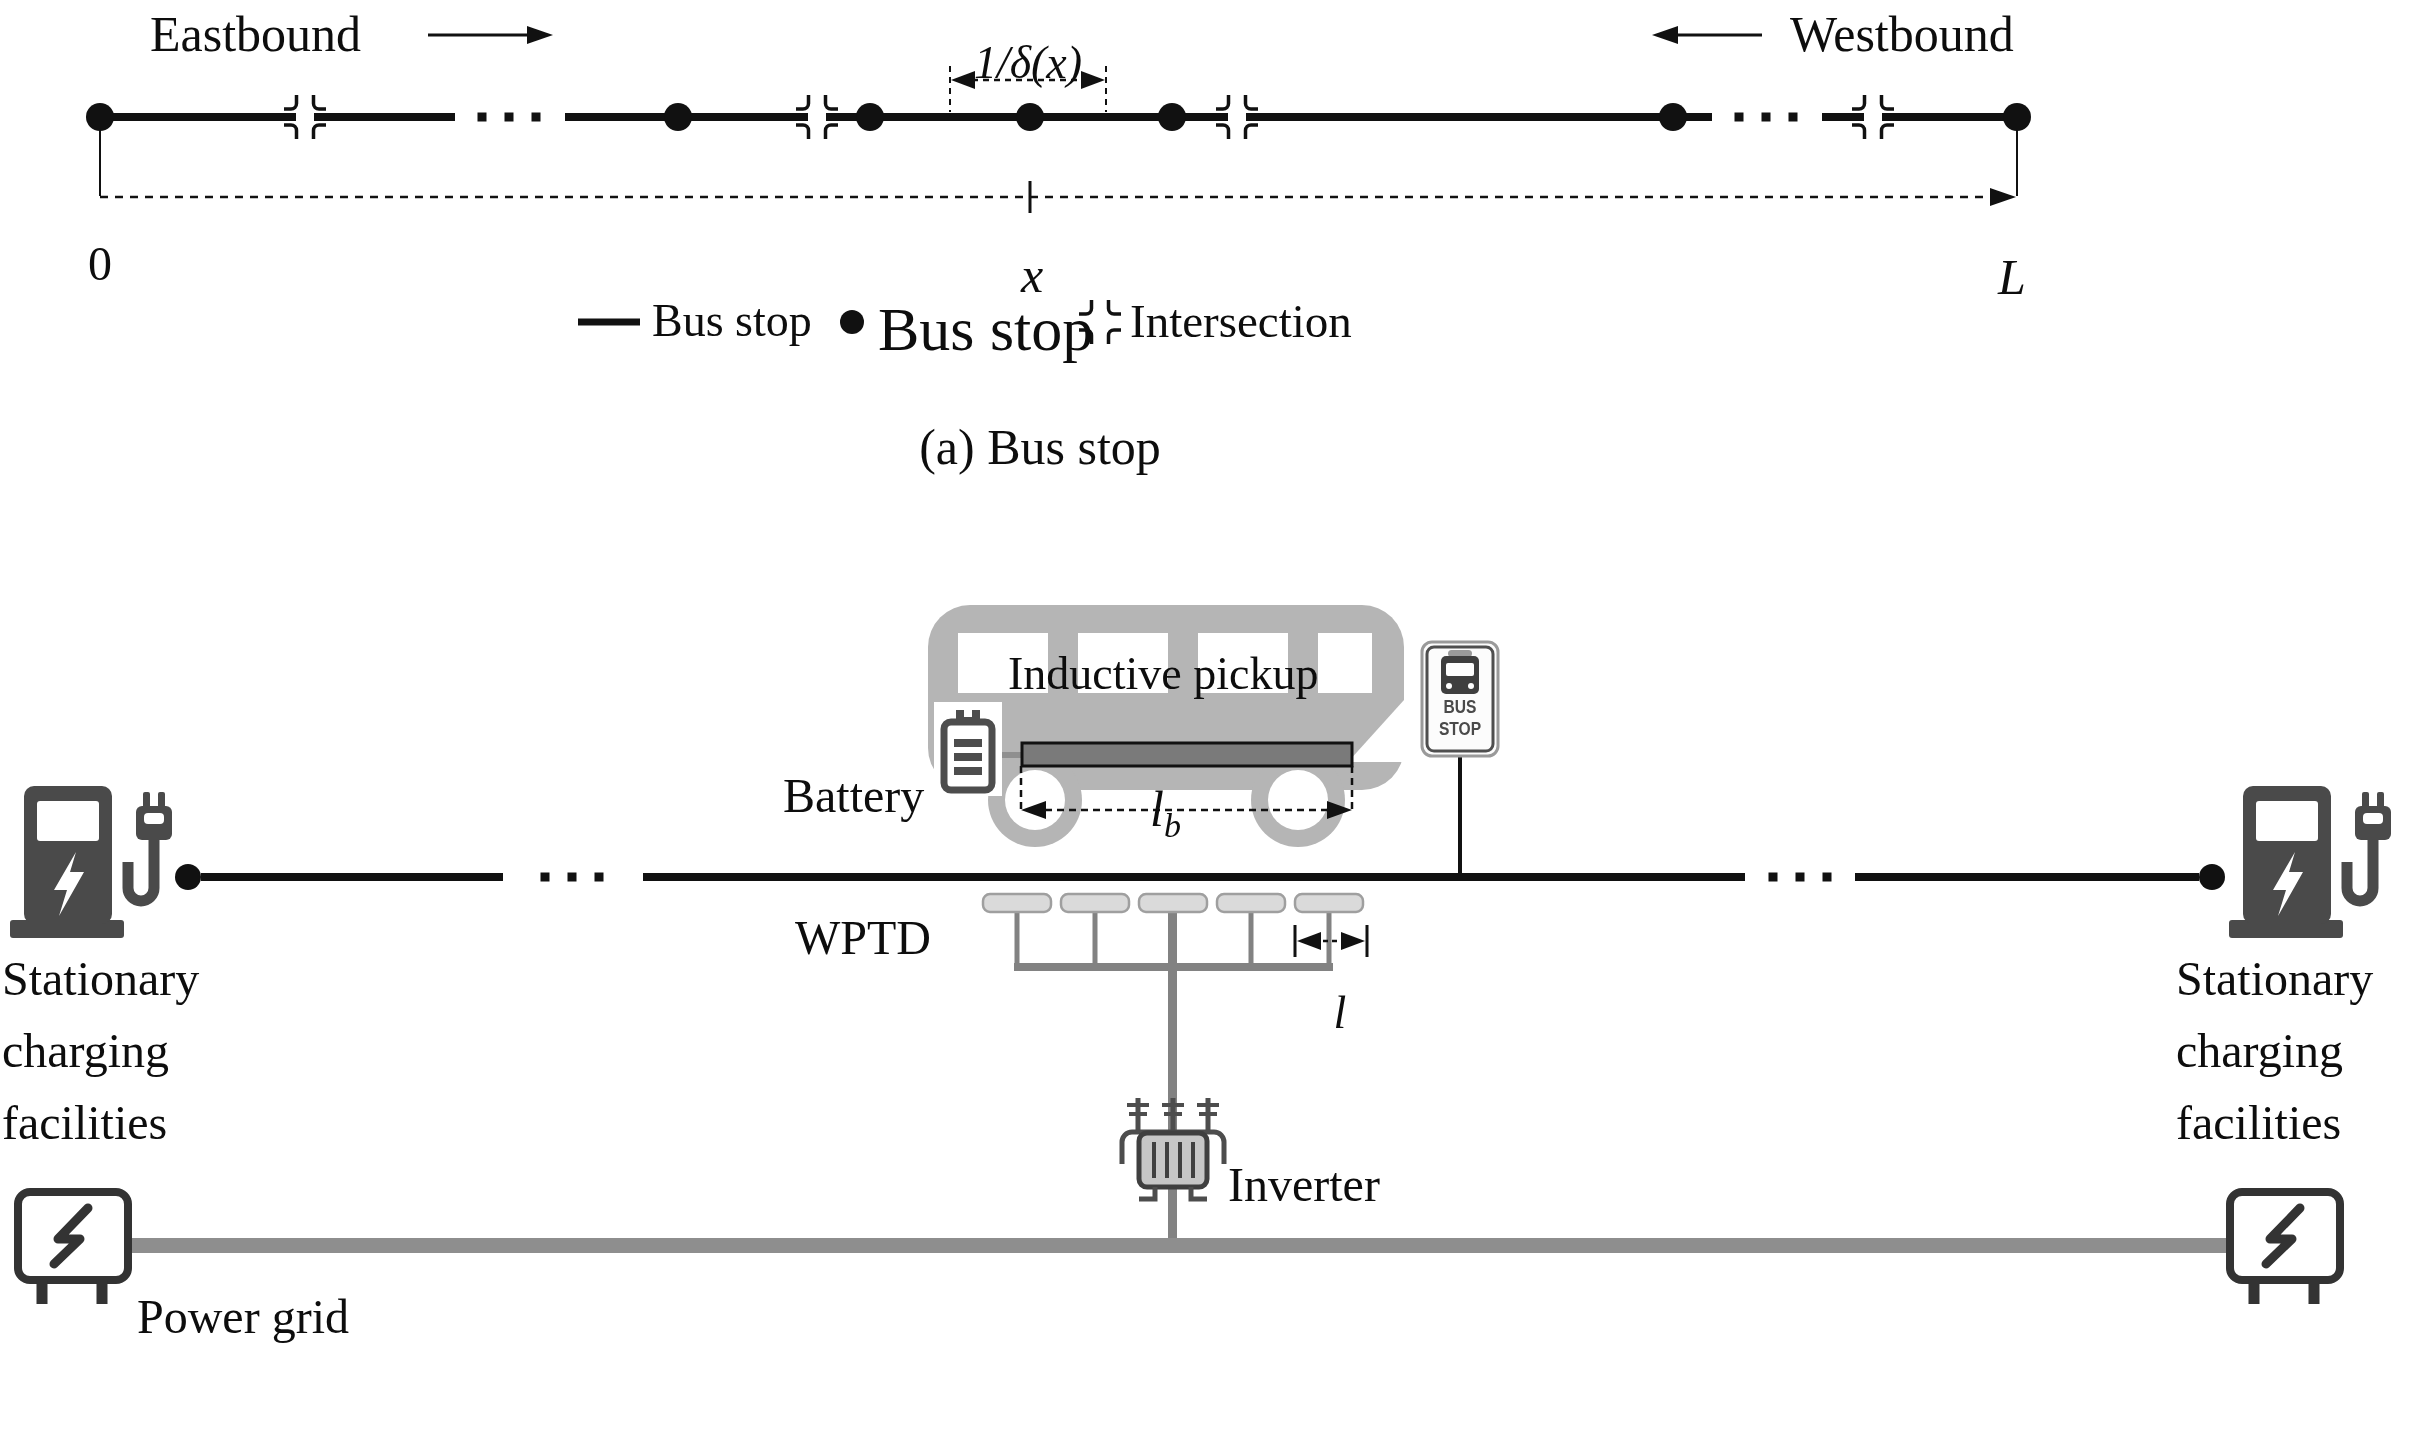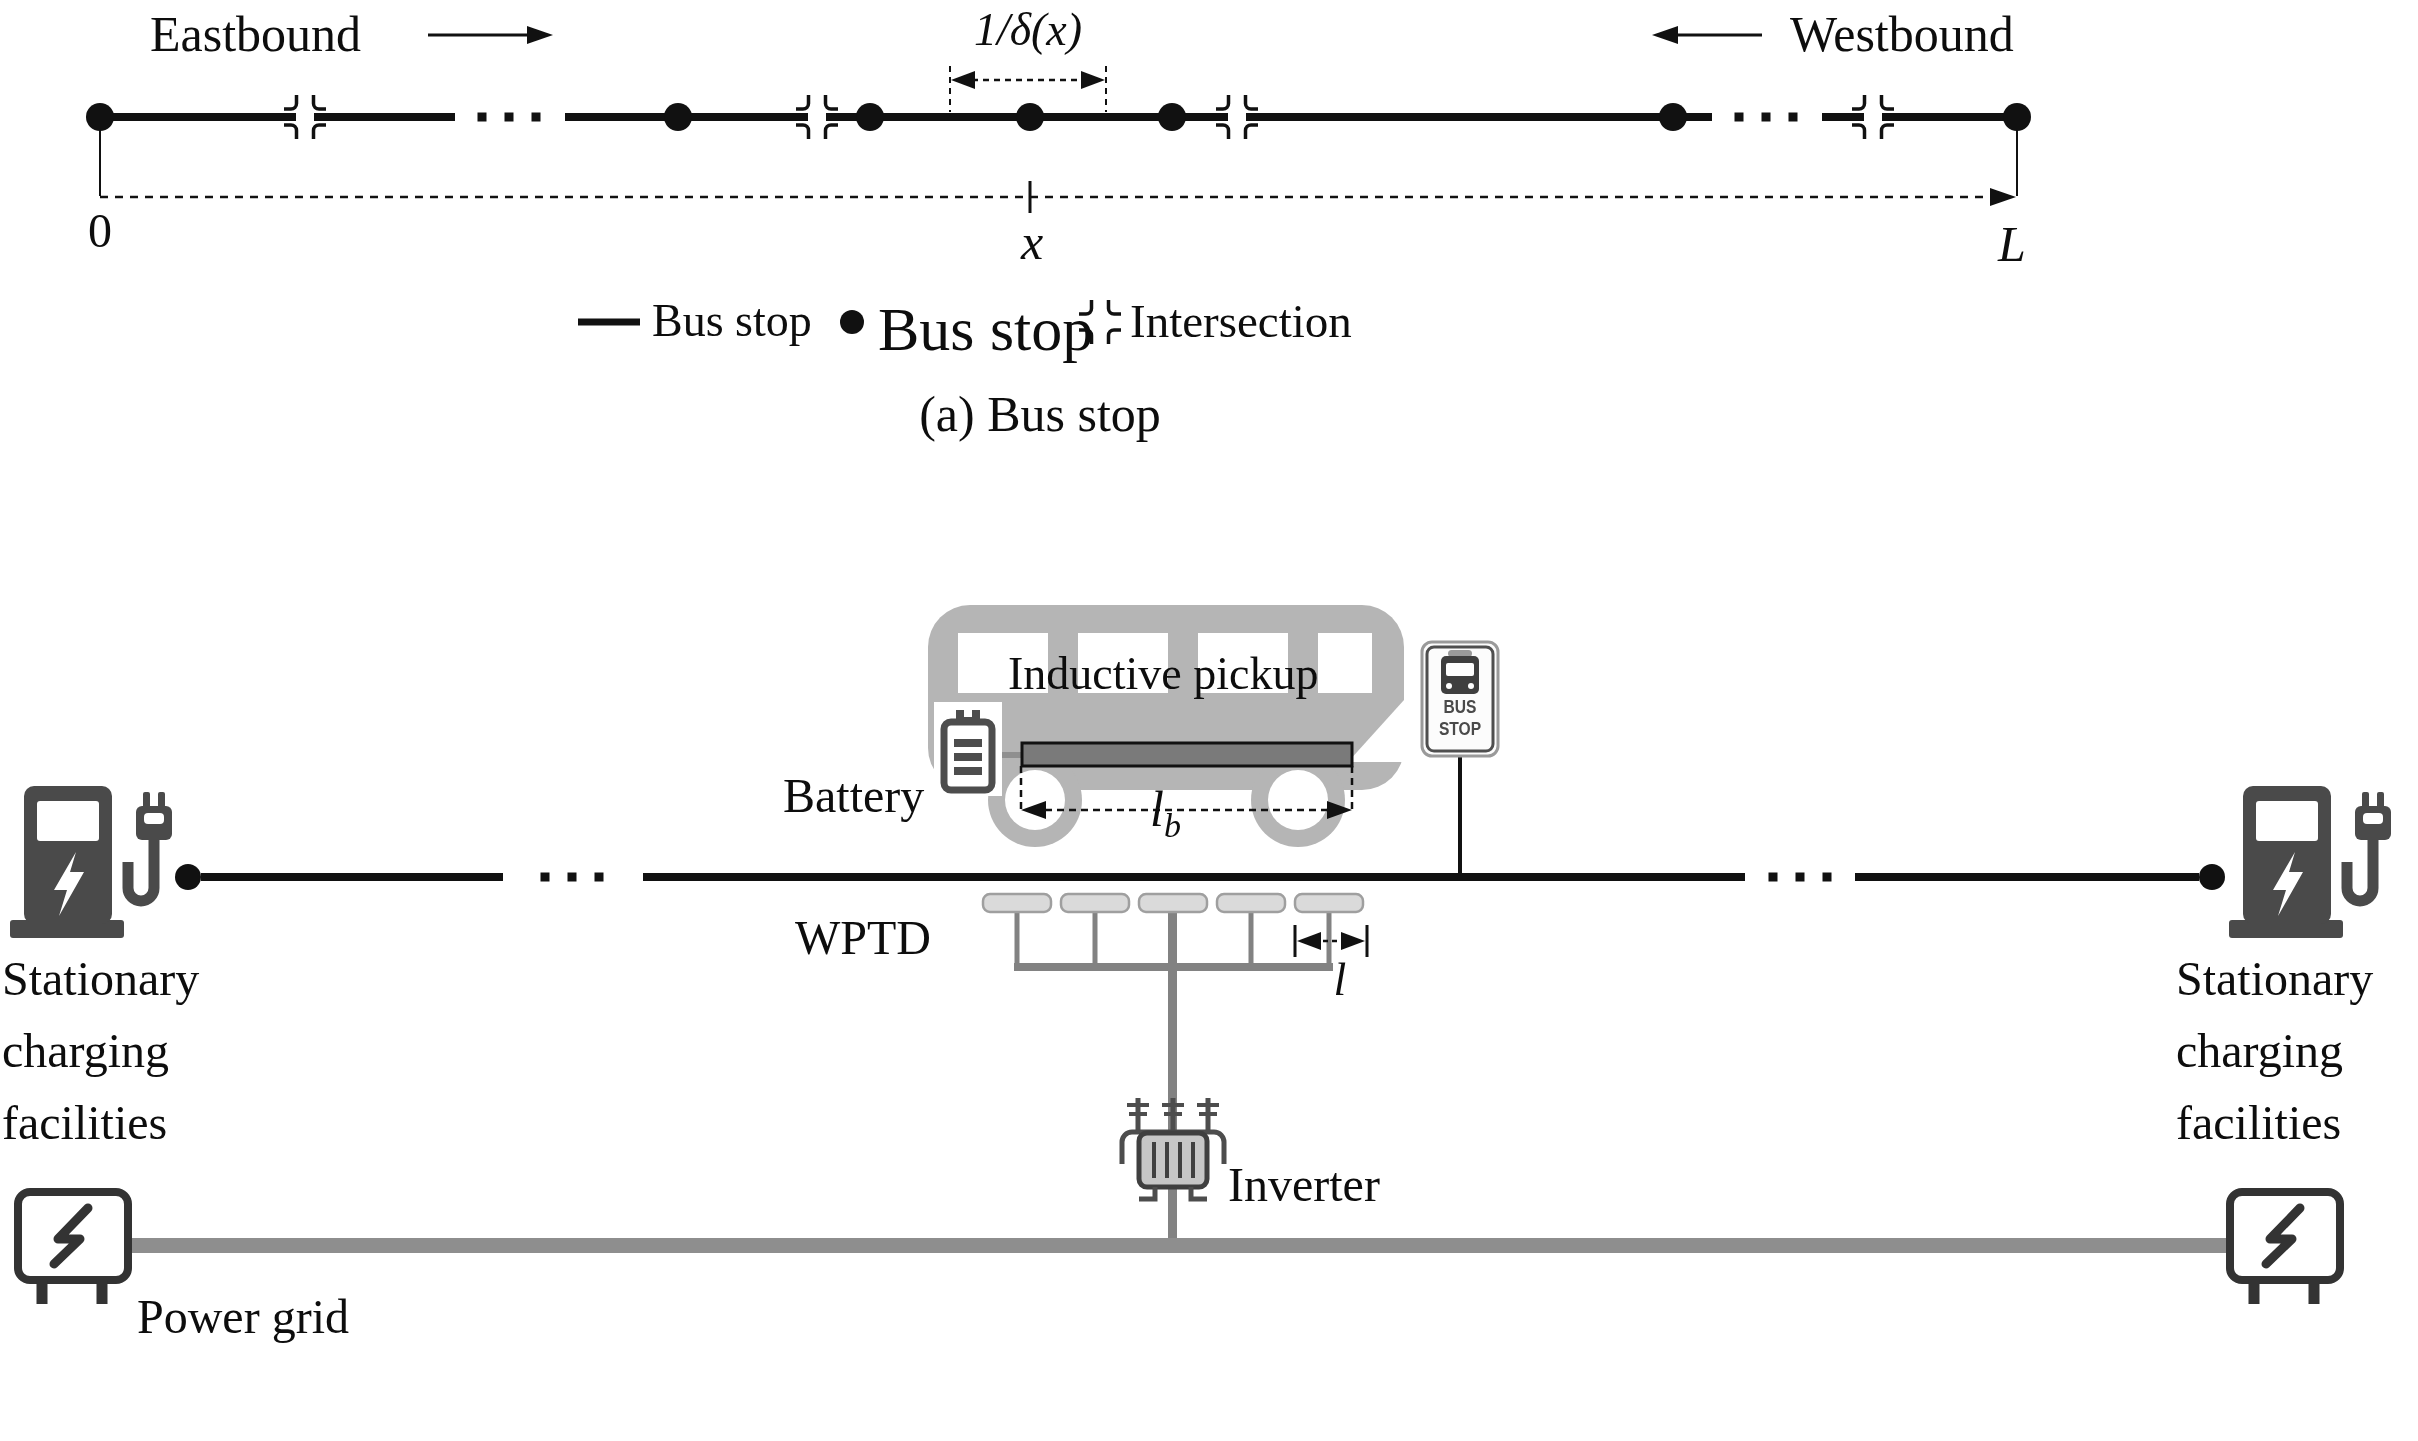--- a/index.html
+++ b/index.html
@@ -1,21 +1,21 @@
 <!DOCTYPE html>
 <html><head>
 <meta charset="utf-8">
 <style>
   html,body{margin:0;padding:0;background:#fff;}
   #stage{position:relative;width:2418px;height:1418px;background:#ffffff;overflow:hidden;
          font-family:"Liberation Serif","DejaVu Serif",serif;}
   svg{position:absolute;left:0;top:0;}
   .lbl{position:absolute;white-space:nowrap;color:#0d0d0d;line-height:1.05;}
   .ital{font-style:italic;}
-  .ctr{transform:translateX(-50%);}
+  .ctr{transform:translateX(-50%);margin-top:33px;}
   .signtxt{font-family:"Liberation Sans","DejaVu Sans",sans-serif;font-weight:bold;color:#4a4a4a;
            transform:translateX(-50%) scaleX(.82);letter-spacing:0px;}
   sub.small{font-size:34px;}
 </style>
 </head>
 <body>
 
 <div id="stage">
 
 <svg width="2418" height="1441" viewBox="0 0 2418 1441">

